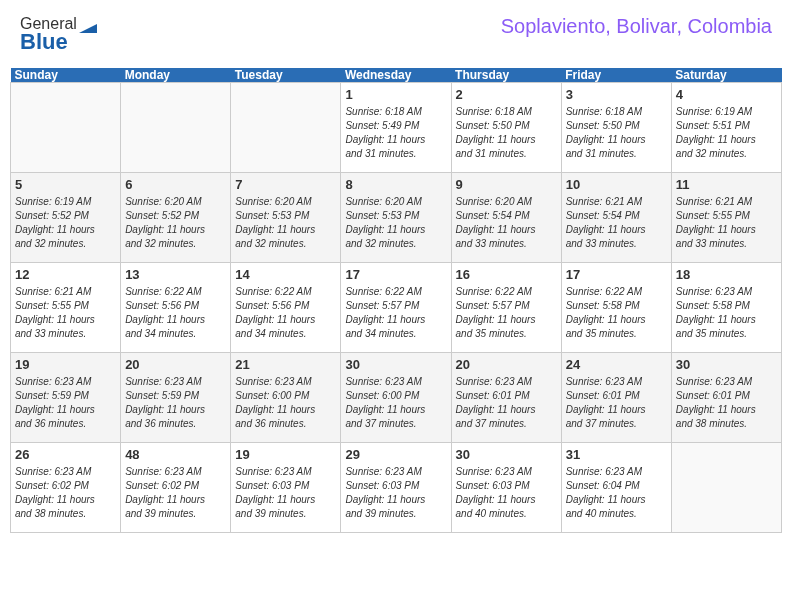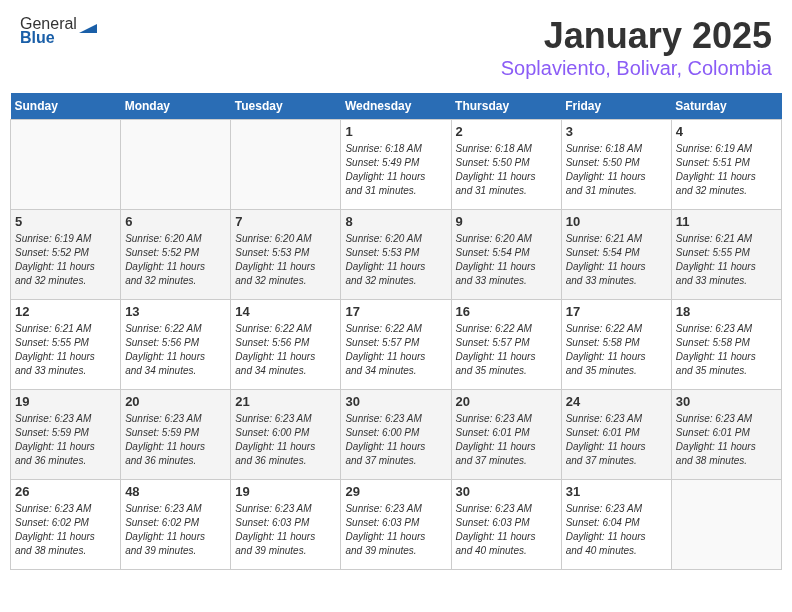--- a/index.html
+++ b/index.html
@@ -36,21 +36,21 @@
       color: #8b5cf6;
     }
     table {
       width: 100%;
       border-collapse: collapse;
       font-size: 11px;
     }
     thead th {
       background-color: #2a6db5;
       color: white;
-      padding: 6px 4px;
+      padding: 0 4px;
       text-align: left;
       font-size: 12px;
       font-weight: bold;
     }
     td {
       border: 1px solid #ccc;
       vertical-align: top;
       padding: 4px;
       min-height: 80px;
       width: 14.28%;
@@ -76,25 +76,24 @@
 
 <div class="header">
   <div class="logo">
     <div style="display:flex; flex-direction:column; align-items:flex-start;">
       <div style="display:flex; align-items:center;">
         <span class="logo-general">General</span>
         <svg width="18" height="18" viewBox="0 0 18 18" style="margin-left:2px;">
           <polygon points="0,18 18,9 18,18" fill="#1a5fa8"></polygon>
         </svg>
       </div>
-      <span class="logo-blue" style="font-size:16px;font-weight:bold;color:#1a5fa8;margin-top:-4px;">Blue</span>
+      <span class="logo-blue" style="font-size:22px;font-weight:bold;color:#1a5fa8;margin-top:-4px;">Blue</span>
     </div>
   </div>
   <div class="title-section">
-    <div class="month-title">January 2025</div>
     <div class="location">Soplaviento, Bolivar, Colombia</div>
   </div>
 </div>
 
 <table>
   <thead>
     <tr>
     <th>Sunday</th>
         <th>Monday</th>
         <th>Tuesday</th>

